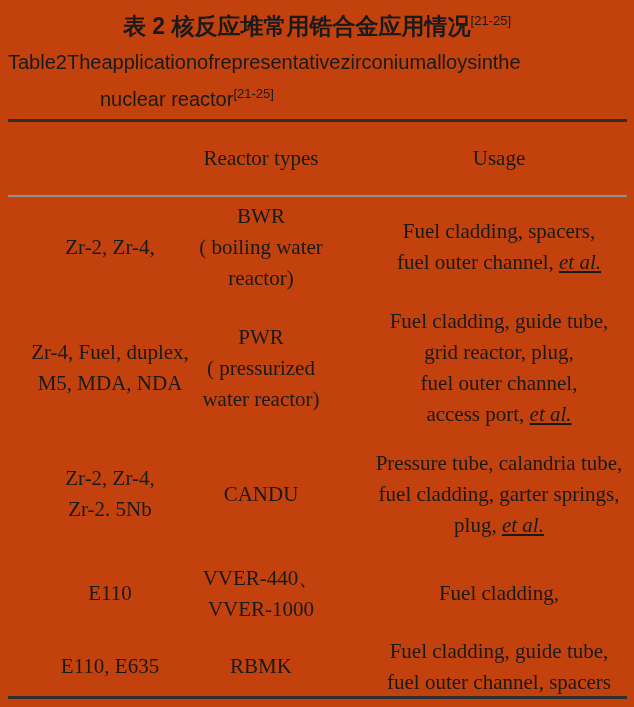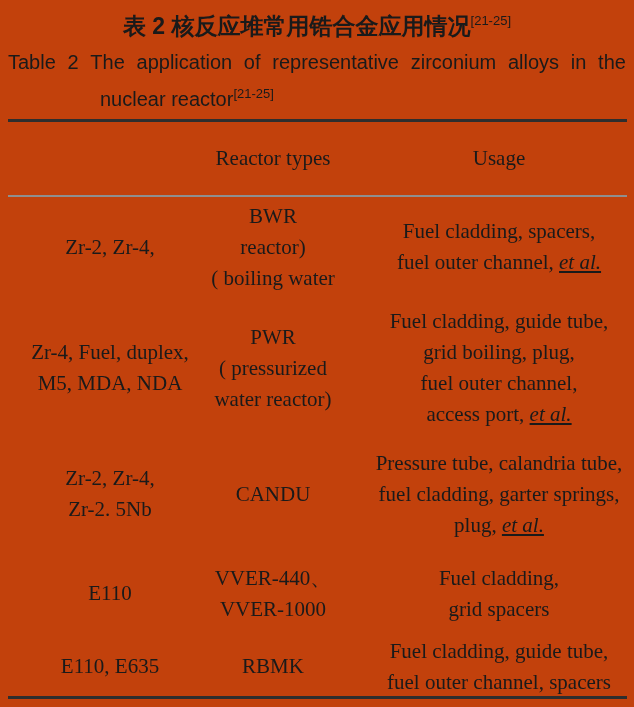--- a/index.html
+++ b/index.html
@@ -13,21 +13,21 @@
     padding-top:5px; height:34px; text-align:center;
     font-family:"Liberation Sans", sans-serif;
     font-weight:bold; font-size:23px; line-height:32px;
   }
   .title-zh sup{font-size:13px; font-weight:normal;}
   .title-en{
     margin:7px 8px 0 8px; width:618px;
     font-family:"Liberation Sans", sans-serif;
     font-size:20px; line-height:32px;
   }
-  .title-en-l1{display:flex; justify-content:space-between;}
+  .title-en-l1{display:flex; justify-content:flex-start;}
   .title-en-l2{margin-left:92px;}
   .title-en sup{font-size:13px;}
   
   .tbl{
     margin:4px 7px 0 8px; width:619px; box-sizing:border-box;
     border-top:3px solid #2e2e2e; border-bottom:3px solid #2e2e2e;
     font-size:21px;
   }
   .row{position:relative; box-sizing:border-box;}
   .row-header{height:75px; border-bottom:2px solid #8f8f8f;}
@@ -35,21 +35,21 @@
   .row-2{height:141px;}
   .row-3{height:111px;}
   .row-4{height:88px;}
   .row-5{height:58px;}
   .cell{
     position:absolute; top:0; bottom:0;
     display:flex; flex-direction:column; justify-content:center; align-items:center;
     transform:translateX(-50%);
   }
   .c1{left:102px;}
-  .c2{left:265px;justify-content:center;}
+  .c2{left:253px;justify-content:center;}
   .c3{left:491px;}
   .line{white-space:nowrap; line-height:31px;}
   .hline{white-space:nowrap; line-height:28px; font-size:21px;}
   .it{font-style:italic;text-decoration:underline;}
 </style>
 </head>
 <body>
 
 <div class="page">
 
@@ -81,42 +81,42 @@
         <div class="hline">Usage</div>
       </div>
     </div>
 
     <div class="row row-1">
       <div class="cell c1">
         <div class="line">Zr-2, Zr-4,</div>
       </div>
       <div class="cell c2">
         <div class="line">BWR</div>
+        <div class="line">( boiling water</div>
         <div class="line">reactor)</div>
-        <div class="line">( boiling water</div>
       </div>
       <div class="cell c3">
         <div class="line"><span>Fuel cladding, spacers,</span><span class="it"></span></div>
         <div class="line"><span>fuel outer channel, </span><span class="it">et al.</span></div>
       </div>
     </div>
 
     <div class="row row-2">
       <div class="cell c1">
         <div class="line">Zr-4, Fuel, duplex,</div>
         <div class="line">M5, MDA, NDA</div>
       </div>
       <div class="cell c2">
         <div class="line">PWR</div>
         <div class="line">( pressurized</div>
         <div class="line">water reactor)</div>
       </div>
       <div class="cell c3">
         <div class="line"><span>Fuel cladding, guide tube,</span><span class="it"></span></div>
-        <div class="line"><span>grid boiling, plug,</span><span class="it"></span></div>
+        <div class="line"><span>grid reactor, plug,</span><span class="it"></span></div>
         <div class="line"><span>fuel outer channel,</span><span class="it"></span></div>
         <div class="line"><span>access port, </span><span class="it">et al.</span></div>
       </div>
     </div>
 
     <div class="row row-3">
       <div class="cell c1">
         <div class="line">Zr-2, Zr-4,</div>
         <div class="line">Zr-2. 5Nb</div>
       </div>
@@ -133,21 +133,20 @@
     <div class="row row-4">
       <div class="cell c1">
         <div class="line">E110</div>
       </div>
       <div class="cell c2">
         <div class="line">VVER-440、</div>
         <div class="line">VVER-1000</div>
       </div>
       <div class="cell c3">
         <div class="line"><span>Fuel cladding,</span></div>
-        <div class="line"><span>grid spacers</span></div>
       </div>
     </div>
 
     <div class="row row-5">
       <div class="cell c1">
         <div class="line">E110, E635</div>
       </div>
       <div class="cell c2">
         <div class="line">RBMK</div>
       </div>

